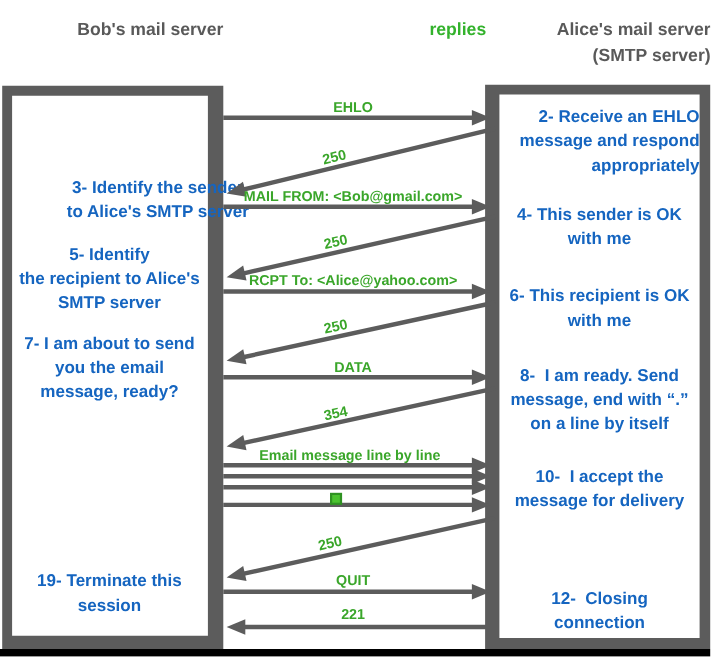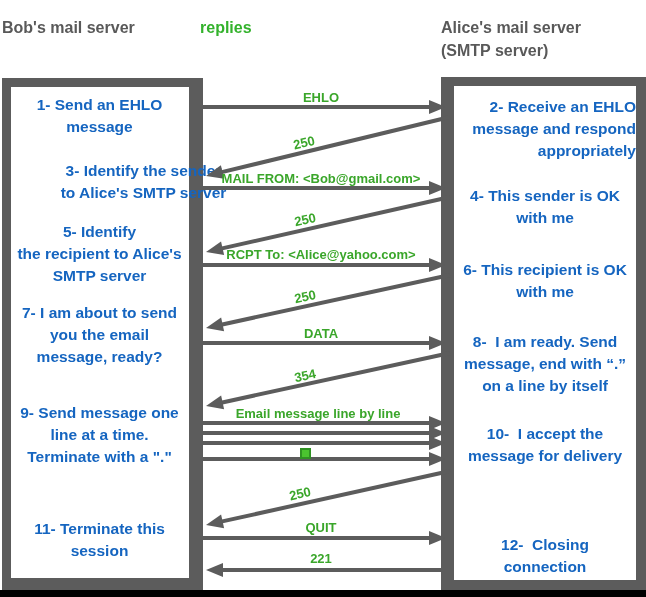--- a/index.html
+++ b/index.html
@@ -13,21 +13,21 @@
   html,body{margin:0;padding:0;background:#ffffff;}
   .stage{
     position:relative;
     width:646px;height:597px;
     background:#ffffff;
     font-family:"Liberation Sans",sans-serif;
     overflow:hidden;
   }
   .hdr{
     position:absolute;top:16px;
-    text-align:left;font-weight:bold;
+    text-align:right;font-weight:bold;
     font-size:16px;line-height:23px;
     color:var(--hgray);
     z-index:2;
   }
   .hdr.center{color:var(--hgreen);}
   .box{
     position:absolute;background:#ffffff;
     border-style:solid;border-color:var(--gray);
     box-sizing:border-box;z-index:1;
   }
@@ -66,34 +66,29 @@
     <div>replies</div>
   </div>
   <div class="hdr" style="left:441px;width:205px;">
     <div>Alice's mail server</div>
     <div>(SMTP server)</div>
   </div>
 
   <div class="box" id="box-client"></div>
   <div class="box" id="box-server"></div>
 
-  <div class="step client" style="top:94px;">1- Send an EHLO
-message</div>
   <div class="step client" style="top:160px;padding-left:44px;">3- Identify the sender
 to Alice's SMTP server</div>
   <div class="step client" style="top:221px;">5- Identify
 the recipient to Alice's
 SMTP server</div>
   <div class="step client" style="top:302px;">7- I am about to send
 you the email
 message, ready?</div>
-  <div class="step client" style="top:402px;">9- Send message one
-line at a time.
-Terminate with a "."</div>
-  <div class="step client" style="top:518px;">11- Terminate this
+  <div class="step client" style="top:518px;">19- Terminate this
 session</div>
 
   <div class="step server" style="top:96px;text-align:right;">2- Receive an EHLO
 message and respond
 appropriately</div>
   <div class="step server" style="top:185px;">4- This sender is OK
 with me</div>
   <div class="step server" style="top:259px;">6- This recipient is OK
 with me</div>
   <div class="step server" style="top:331px;">8-  I am ready. Send

